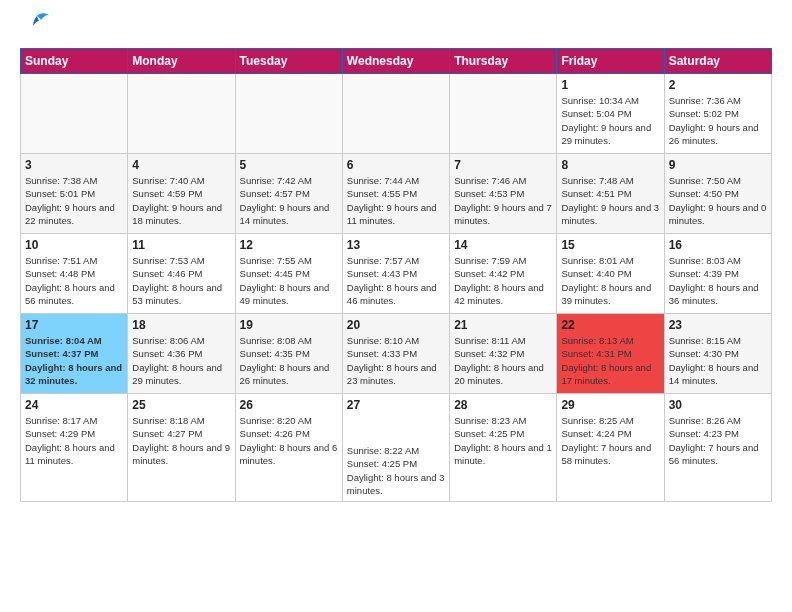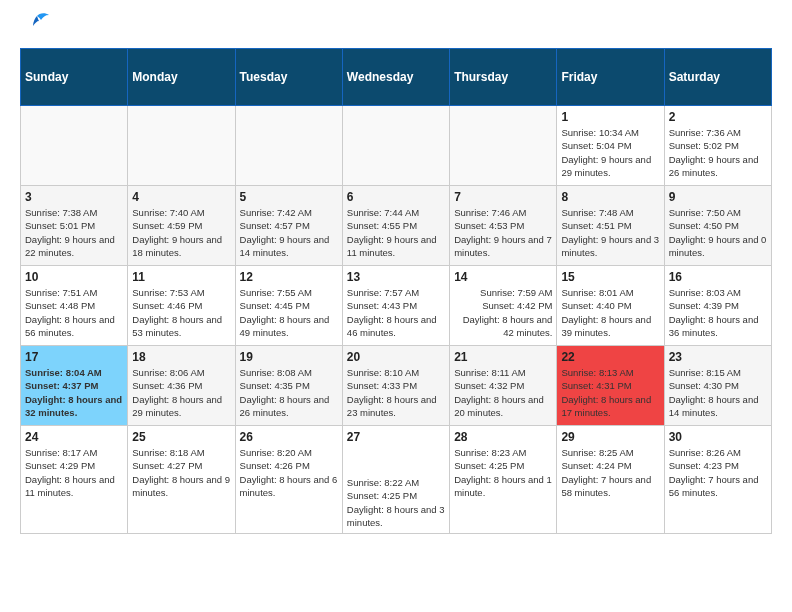--- a/index.html
+++ b/index.html
@@ -33,25 +33,25 @@
       font-size: 15px;
       color: #444;
       margin-top: 2px;
     }
     .calendar {
       width: 100%;
       border-collapse: collapse;
       table-layout: fixed;
     }
     .calendar th {
-      background: #0c4a6e;
+      background: #be185d;
       color: #fff;
       font-size: 12px;
       font-weight: bold;
-      padding: 21px 4px;
+      padding: 5px 4px;
       text-align: left;
       border: 1px solid #1565C0;
     }
     .calendar td {
       border: 1px solid #ccc;
       vertical-align: top;
       padding: 4px 4px 4px 4px;
       font-size: 10px;
       color: #333;
       background: #fff;
@@ -219,21 +219,21 @@
 Daylight: 8 hours and 49 minutes.</div>
           </td>
           <td>
             <span class="day-num">13</span>
             <div class="day-info" style="white-space: pre-line;">Sunrise: 7:57 AM
 Sunset: 4:43 PM
 Daylight: 8 hours and 46 minutes.</div>
           </td>
           <td>
             <span class="day-num">14</span>
-            <div class="day-info" style="white-space: pre-line; text-align: right;">Sunrise: 7:59 AM
+            <div class="day-info" style="white-space: pre-line;">Sunrise: 7:59 AM
 Sunset: 4:42 PM
 Daylight: 8 hours and 42 minutes.</div>
           </td>
           <td>
             <span class="day-num">15</span>
             <div class="day-info" style="white-space: pre-line;">Sunrise: 8:01 AM
 Sunset: 4:40 PM
 Daylight: 8 hours and 39 minutes.</div>
           </td>
           <td>

